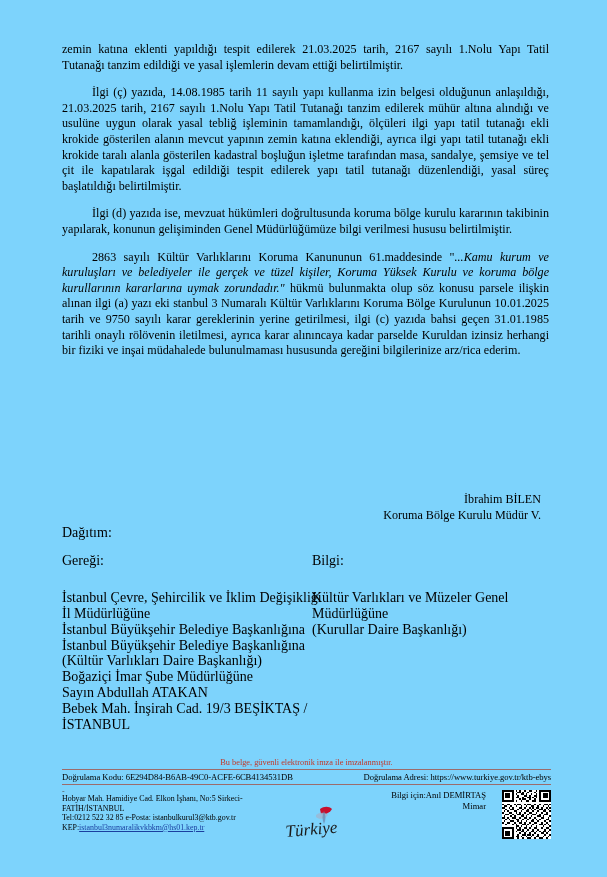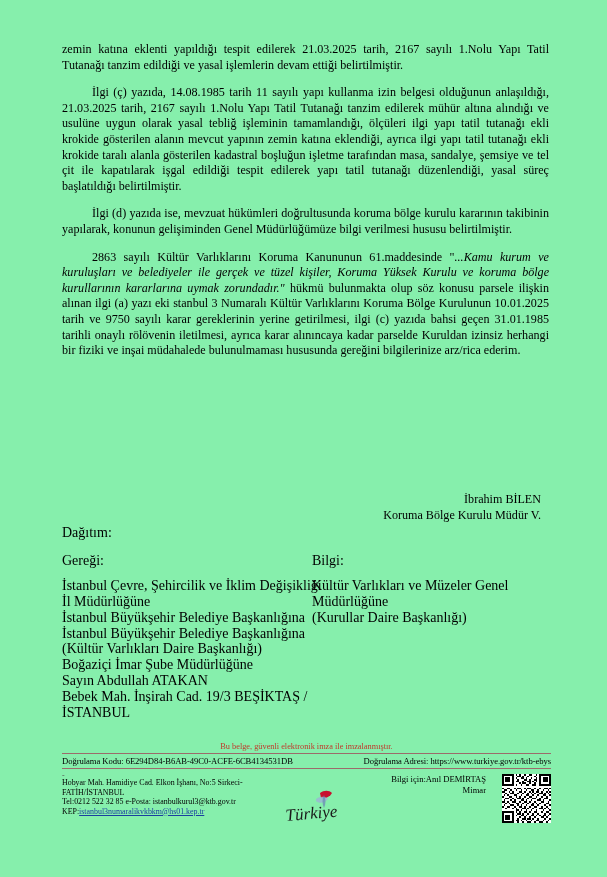--- a/index.html
+++ b/index.html
@@ -4,21 +4,21 @@
 <style>
   html, body {
     margin: 0;
     padding: 0;
     background: #ffffff;
   }
   .page {
     position: relative;
     width: 607px;
     height: 877px;
-    background: #86efac;
+    background: #7dd3fc;
     font-family: "Liberation Serif", "DejaVu Serif", serif;
     color: #000000;
     overflow: hidden;
   }
   .body-area {
     position: absolute;
     left: 62px;
     top: 42px;
     width: 487px;
   }
@@ -67,31 +67,31 @@
     position: relative;
     display: flex;
   }
   .col-left {
     width: 250px;
   }
   .col-right {
     width: 237px;
   }
   .dist-head {
-    margin-bottom: 9px;
+    margin-bottom: 21px;
   }
   .dist-line {
     white-space: nowrap;
   }
 
   
   .footer {
     position: absolute;
     left: 62px;
-    top: 742px;
+    top: 758px;
     width: 489px;
     font-family: "Liberation Serif", "DejaVu Serif", serif;
   }
   .esign-note {
     text-align: center;
     color: #c0392b;
     font-size: 8.3px;
     line-height: 10px;
     margin-bottom: 1px;
   }

